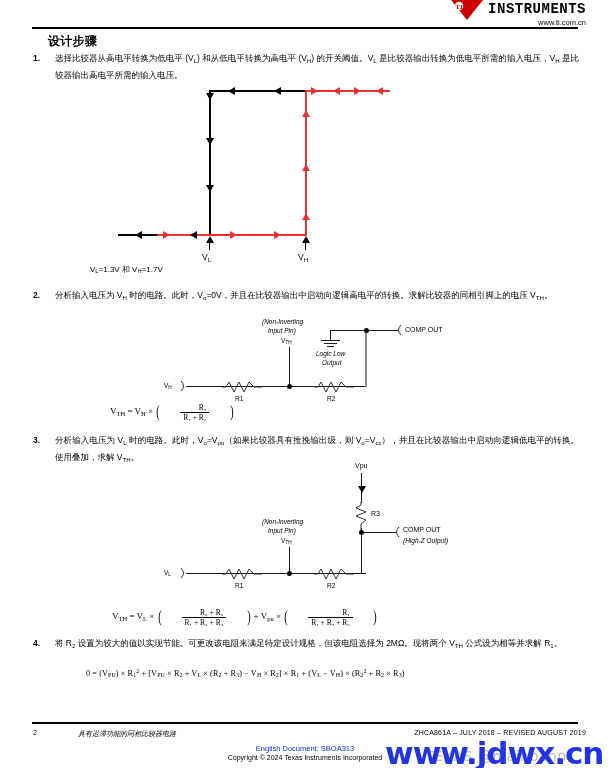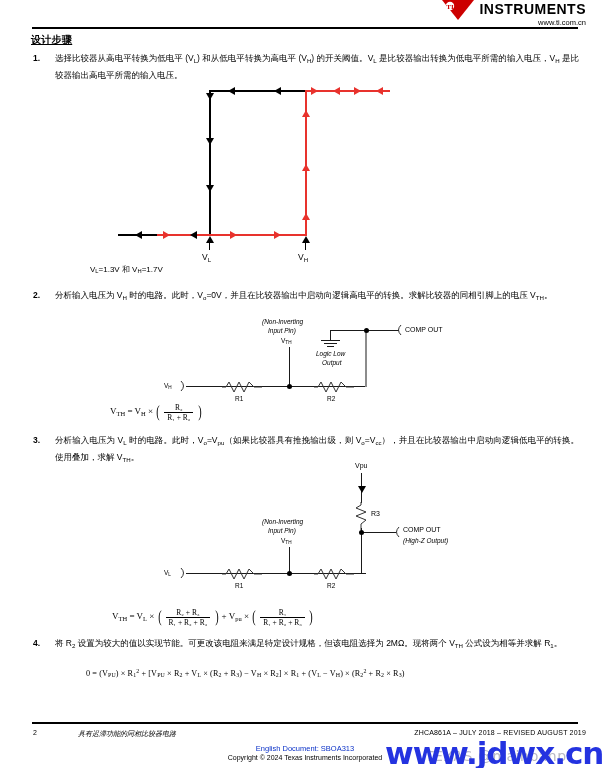--- a/index.html
+++ b/index.html
@@ -10,31 +10,31 @@
     font-family:"Liberation Sans", sans-serif;
     color:#000;
     position:relative;
     overflow:hidden;
   }
 
   
   .header { position:absolute; top:0; left:0; width:610px; height:34px; }
   .ti-logo { position:absolute; right:24px; top:-12px; text-align:left; }
   .ti-logo .ti-red { position:absolute; left:-38px; top:12px; width:34px; height:22px; }
-  .ti-word { font-family:Liberation Sans, sans-serif; font-weight:bold; letter-spacing:0.5px; line-height:1; }
+  .ti-word { font-family:Liberation Mono, monospace; font-weight:bold; letter-spacing:0.5px; line-height:1; }
   .ti-texas { font-size:13px; color:#000; display:block; }
   .ti-instruments { font-size:14px; color:#000; display:block; margin-top:1px; }
   .ti-url { font-size:7.5px; font-family:"Liberation Sans", sans-serif; font-weight:normal;
             letter-spacing:0; text-align:right; margin-top:2px; }
   .header-rule { position:absolute; left:32px; top:27px; width:546px; height:2px; background:#000; }
 
   
   .section-title {
-    position:absolute; left:31px; top:33px;
-    font-size:10px; font-weight:bold; letter-spacing:0.3px;text-decoration:underline;
+    position:absolute; left:48px; top:33px;
+    font-size:12px; font-weight:bold; letter-spacing:0.3px;
   }
   .step { position:absolute; font-size:8.5px; line-height:14px; }
   .step .num { position:absolute; left:0; top:0; width:18px; font-weight:bold; }
   .step .txt { display:block; margin-left:22px; text-align:justify; }
 
   sub { font-size:0.72em; vertical-align:-0.25em; }
   sup { font-size:0.72em; vertical-align:0.45em; }
 
   .vlvh { position:absolute; left:90px; top:264px; font-size:8px; }
 
@@ -58,21 +58,21 @@
   .cln { position:absolute; background:#4d4d4d; }
   .cln.blk { background:#1a1a1a; }
   .node { position:absolute; width:5px; height:5px; border-radius:50%; background:#000; }
   .clbl { position:absolute; font-size:6.5px; font-family:"Liberation Sans", sans-serif; color:#000; white-space:nowrap; }
   .clbl.ital { font-style:italic; }
   .res-h { position:absolute; }
   .res-v { position:absolute; }
 
   
   .eq { position:absolute; font-family:"Liberation Serif", serif; font-size:9px; }
-  .frac { display:inline-block; vertical-align:middle; text-align:center; margin:0 1px; }
+  .frac { display:inline-block; vertical-align:middle; text-align:right; margin:0 17px; }
   .frac .n { display:block; border-bottom:1px solid #000; padding:0 3px 0px; font-size:7.5px; }
   .frac .d { display:block; padding:0px 3px 0; font-size:7.5px; }
   .bigp { display:inline-block; vertical-align:middle; font-size:17px; transform:scaleX(0.6); }
 
   
   .footer-rule { position:absolute; left:32px; top:722px; width:546px; height:1.6px; background:#000; }
   .pg-num { position:absolute; left:33px; top:729px; font-size:7px; }
   .f-title { position:absolute; left:78px; top:729px; font-size:7px; font-style:italic; }
   .f-doc { position:absolute; right:24px; top:729px; font-size:7px; letter-spacing:0.2px; }
   .f-eng { position:absolute; left:0; right:0; top:744px; text-align:center; font-size:7.5px; color:#0a31c7; }

